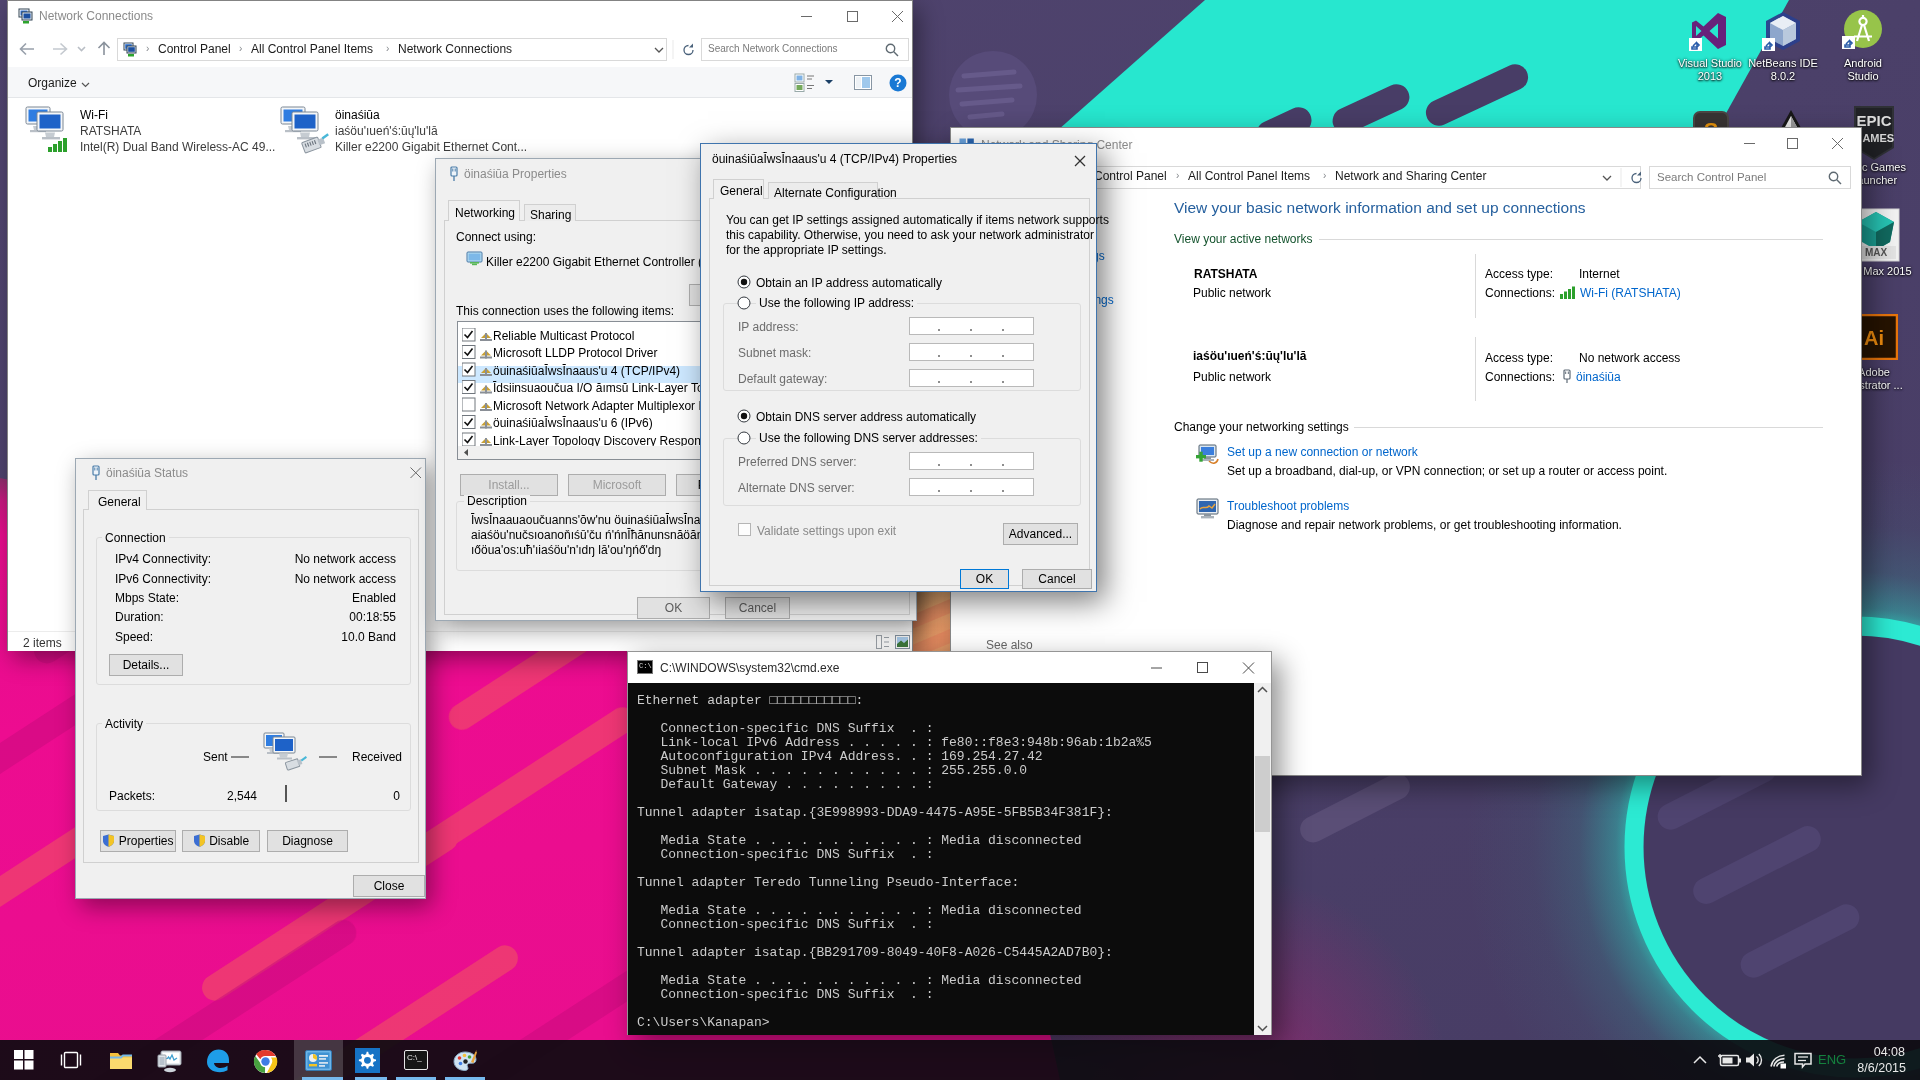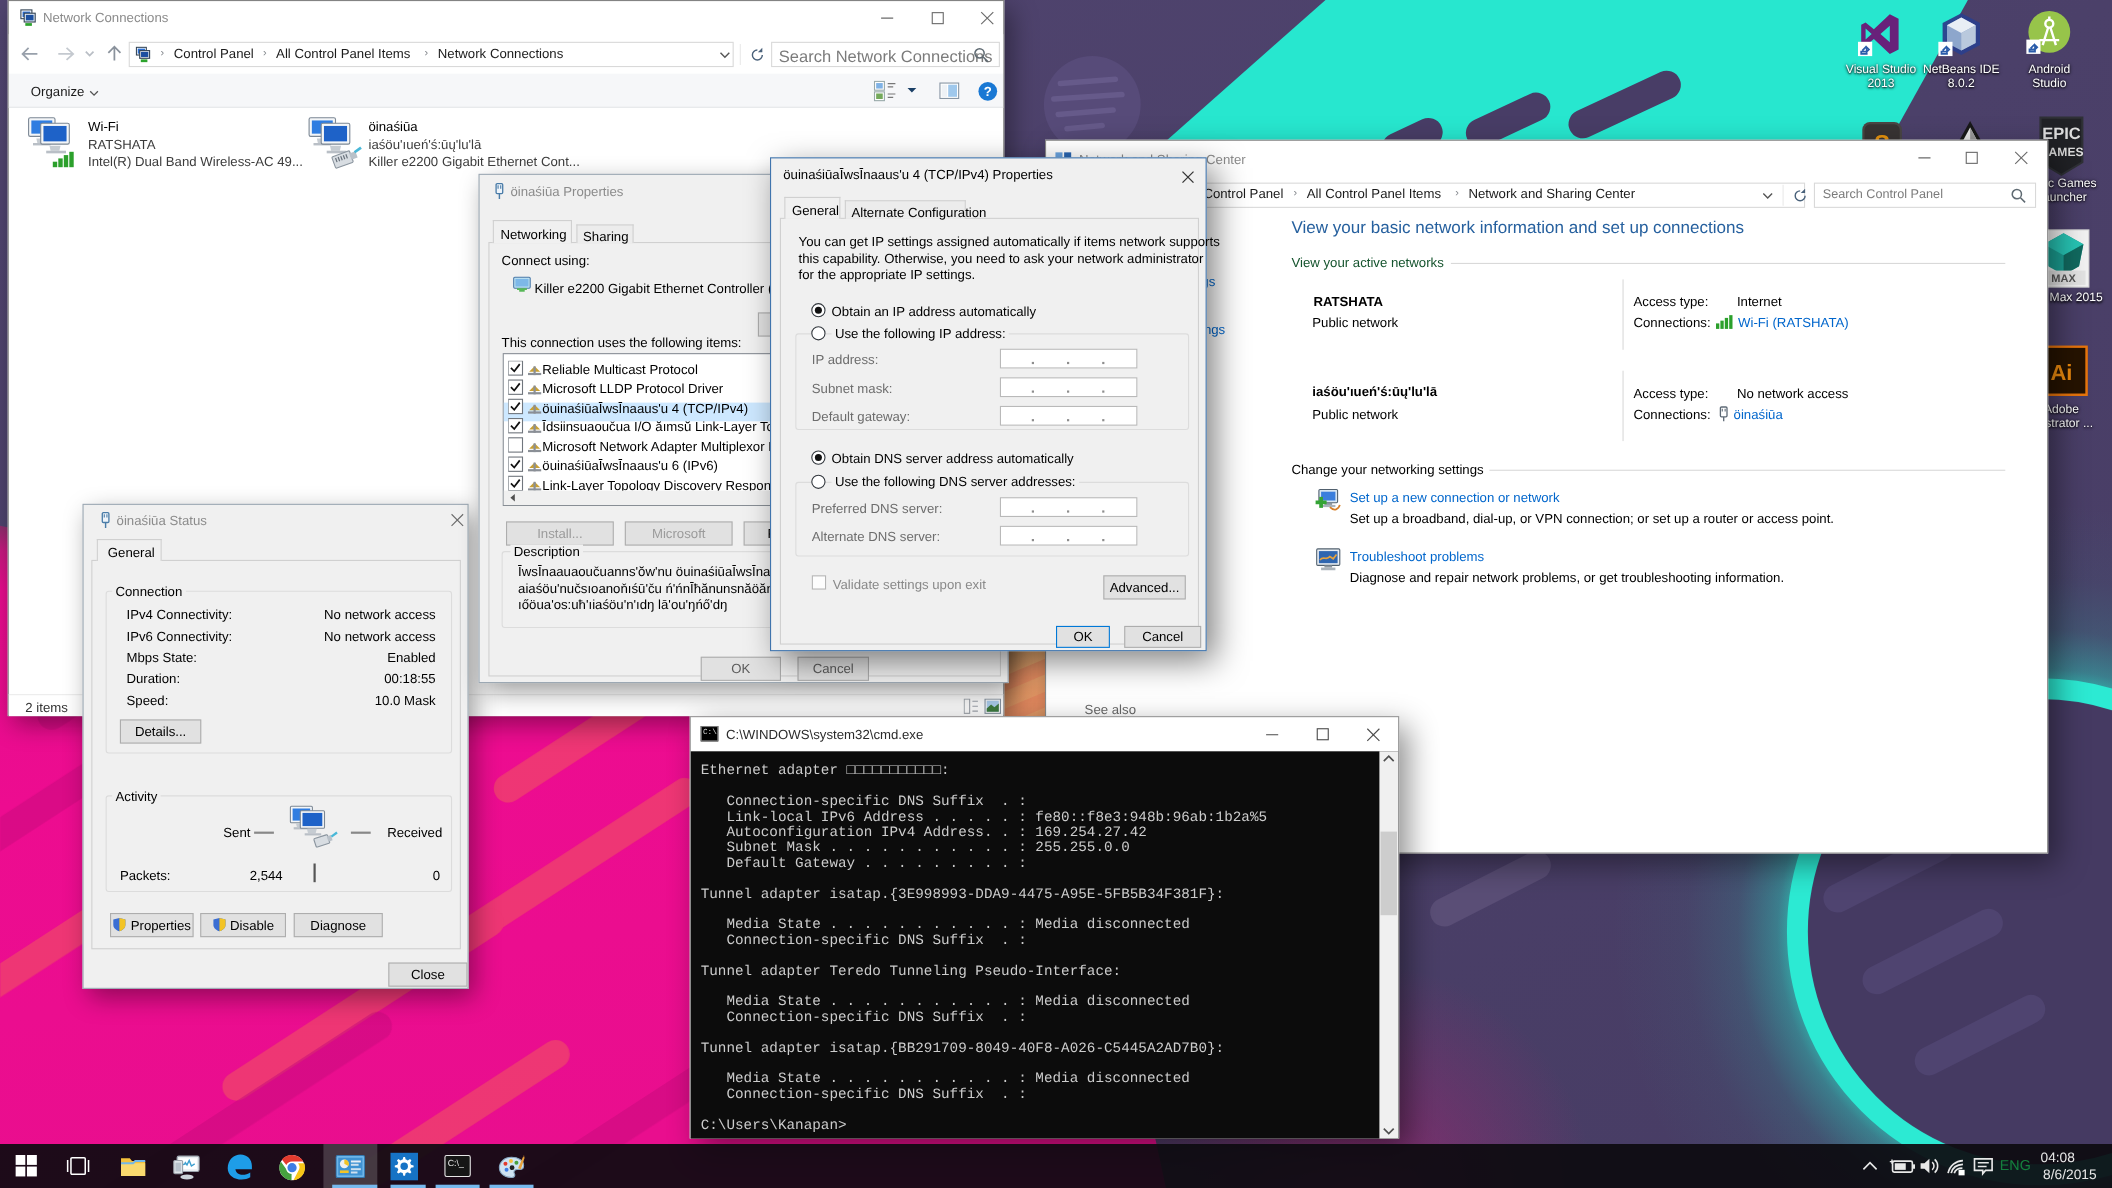--- a/index.html
+++ b/index.html
@@ -220,21 +220,21 @@
   <div class="t" style="left:243px;top:42px;color:#1b1b1b">All Control Panel Items</div>
   <div class="t" style="left:378px;top:43px;color:#83878c;font-size:10px">›</div>
   <div class="t" style="left:390px;top:42px;color:#1b1b1b">Network Connections</div>
   <svg class="abs" style="left:640px;top:37px" width="55" height="23" viewBox="0 0 55 23">
     <path d="M7 10 L11 14 L15 10" stroke="#555" fill="none" stroke-width="1.3"></path>
     <line x1="25" y1="2" x2="25" y2="21" stroke="#e9e9e9"></line>
     <path d="M40.5 7.5 A 4.5 4.5 0 1 0 45 12" stroke="#49617a" fill="none" stroke-width="1.3"></path>
     <path d="M45 5.5 L45 9.5 L41 9.5 Z" fill="#49617a"></path>
   </svg>
   <div class="abs" style="left:693px;top:37px;width:208px;height:23px;border:1px solid #d9d9d9"></div>
-  <div class="t" style="left:700px;top:43px;color:#7b7b7b;font-size:15px">Search Network Connections</div>
+  <div class="t" style="left:700px;top:43px;color:#7b7b7b;font-size:10px">Search Network Connections</div>
   <svg class="abs" style="left:876px;top:41px" width="16" height="16" viewBox="0 0 16 16" fill="none" stroke="#5f6a72" stroke-width="1.4">
     <circle cx="6.5" cy="6.5" r="4.2"></circle>
         <line x1="9.8" y1="9.8" x2="14" y2="14"></line>
   </svg>
 
   <div class="abs" style="left:0px;top:66px;width:904px;height:31px;background:#f6f7f9;border-bottom:1px solid #e4e6e9"></div>
   <div class="t" style="left:20px;top:76px;color:#1b1b1b">Organize</div>
   <svg class="abs" style="left:73px;top:81px" width="10" height="6" viewBox="0 0 10 6">
         <path d="M1 1 L4.5 4.5 L8 1" stroke="#555" fill="none" stroke-width="1.2"></path>
       </svg>
@@ -437,21 +437,21 @@
   <div class="t" style="left:26px;top:73px;background:#f0f0f0;padding:0 3px">Connection</div>
   <div class="t" style="left:39px;top:94px">IPv4 Connectivity:</div>
       <div class="t" style="right:29px;top:94px;text-align:right">No network access</div>
   <div class="t" style="left:39px;top:114px">IPv6 Connectivity:</div>
       <div class="t" style="right:29px;top:114px">No network access</div>
   <div class="t" style="left:39px;top:133px">Mbps State:</div>
       <div class="t" style="right:29px;top:133px">Enabled</div>
   <div class="t" style="left:39px;top:152px">Duration:</div>
       <div class="t" style="right:29px;top:152px">00:18:55</div>
   <div class="t" style="left:39px;top:172px">Speed:</div>
-      <div class="t" style="right:29px;top:172px">10.0 Mask</div>
+      <div class="t" style="right:29px;top:172px">10.0 Band</div>
   <div class="btn" style="left:33px;top:195px;width:74px;height:22px;line-height:20px">Details...</div>
 
   <div class="abs" style="left:20px;top:264px;width:315px;height:88px;border:1px solid #dcdcdc;border-radius:3px"></div>
   <div class="t" style="left:26px;top:259px;background:#f0f0f0;padding:0 3px">Activity</div>
   <div class="t" style="left:127px;top:292px">Sent</div>
   <div class="abs" style="left:155px;top:297px;width:18px;height:2px;background:#888"></div>
   <svg class="abs" style="left:186px;top:272px" width="48" height="42" viewBox="0 0 48 42">
     <rect x="2" y="2" width="20" height="15" rx="1" fill="#f4f6f8" stroke="#7b8794"></rect>
         <rect x="4" y="4" width="16" height="11" fill="#2f7de1"></rect>
     <path d="M8 21 L15 21 L16 17.5 L7 17.5 Z" fill="#c6ccd2"></path>
@@ -843,17 +843,17 @@
     <rect x="11.5" y="12.5" width="5.5" height="5" fill="#fff"></rect>
   </svg>
   <svg class="abs" style="left:1793px;top:11px" width="20" height="19" viewBox="0 0 20 19">
     <path d="M2 2.5 L18 2.5 L18 13 L12 13 L9.5 16 L9.5 13 L2 13 Z" fill="none" stroke="#e8e8e8" stroke-width="1.5"></path>
     <g stroke="#e8e8e8" stroke-width="1.3">
           <line x1="5" y1="6" x2="15" y2="6"></line>
           <line x1="5" y1="9.5" x2="13" y2="9.5"></line>
         </g>
   </svg>
   <div class="t" style="left:1818px;top:13px;color:#15803d;font-size:13px">ENG</div>
-  <div class="t" style="left:1855px;top:6px;color:#e8e8e8;font-size:12.5px;width:50px;">04:08</div>
+  <div class="t" style="left:1855px;top:6px;color:#e8e8e8;font-size:12.5px;width:50px;text-align:right">04:08</div>
   <div class="t" style="left:1838px;top:22px;color:#e8e8e8;font-size:12.5px;width:68px;text-align:right">8/6/2015</div>
 </div>
 
 </div>
 
 </body></html>

